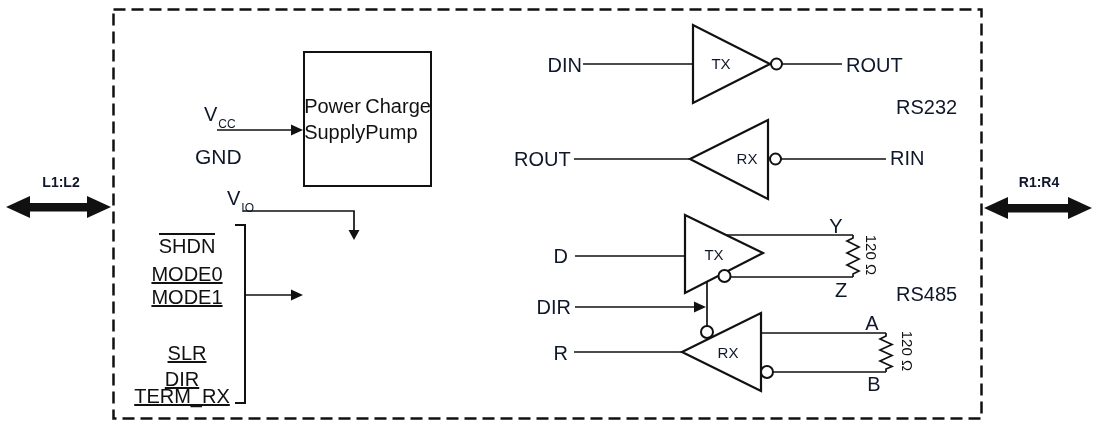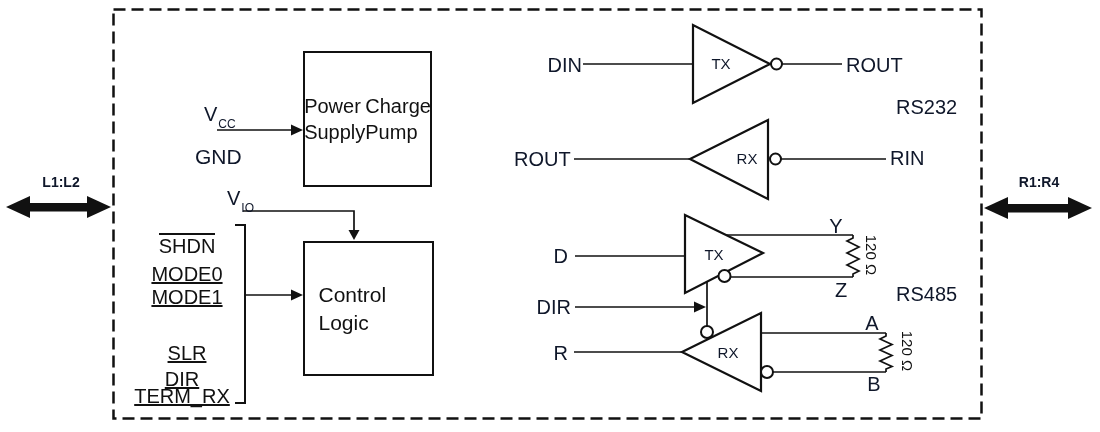--- a/index.html
+++ b/index.html
@@ -110,23 +110,20 @@
       </g>
     </g>
   </svg>
 
   <div class="box" style="left:303px;top:51px;width:125px;height:132px;">
     <div style="width:100px;">Power Supply</div>
     <div class="divider"></div>
     <div style="width:100px;">Charge Pump</div>
   </div>
 
-  <div class="box" style="left:303px;top:241px;width:127px;height:131px;font-size:21px;">
-    <div style="width:100px;">Control Logic</div>
-  </div>
 
   <div class="lbl f14 ctr" style="left:24px;top:175px;width:74px;">L1:L2</div>
   <div class="lbl f14 ctr" style="left:1002px;top:175px;width:74px;">R1:R4</div>
 
   <div class="lbl supp" style="left:204px;top:103px;">
     <span>V</span><sub>CC</sub>
   </div>
   <div class="lbl" style="left:195px;top:145px;font-size:21px;">GND</div>
   <div class="lbl supp" style="left:227px;top:187px;">
     <span>V</span><sub>IO</sub>

